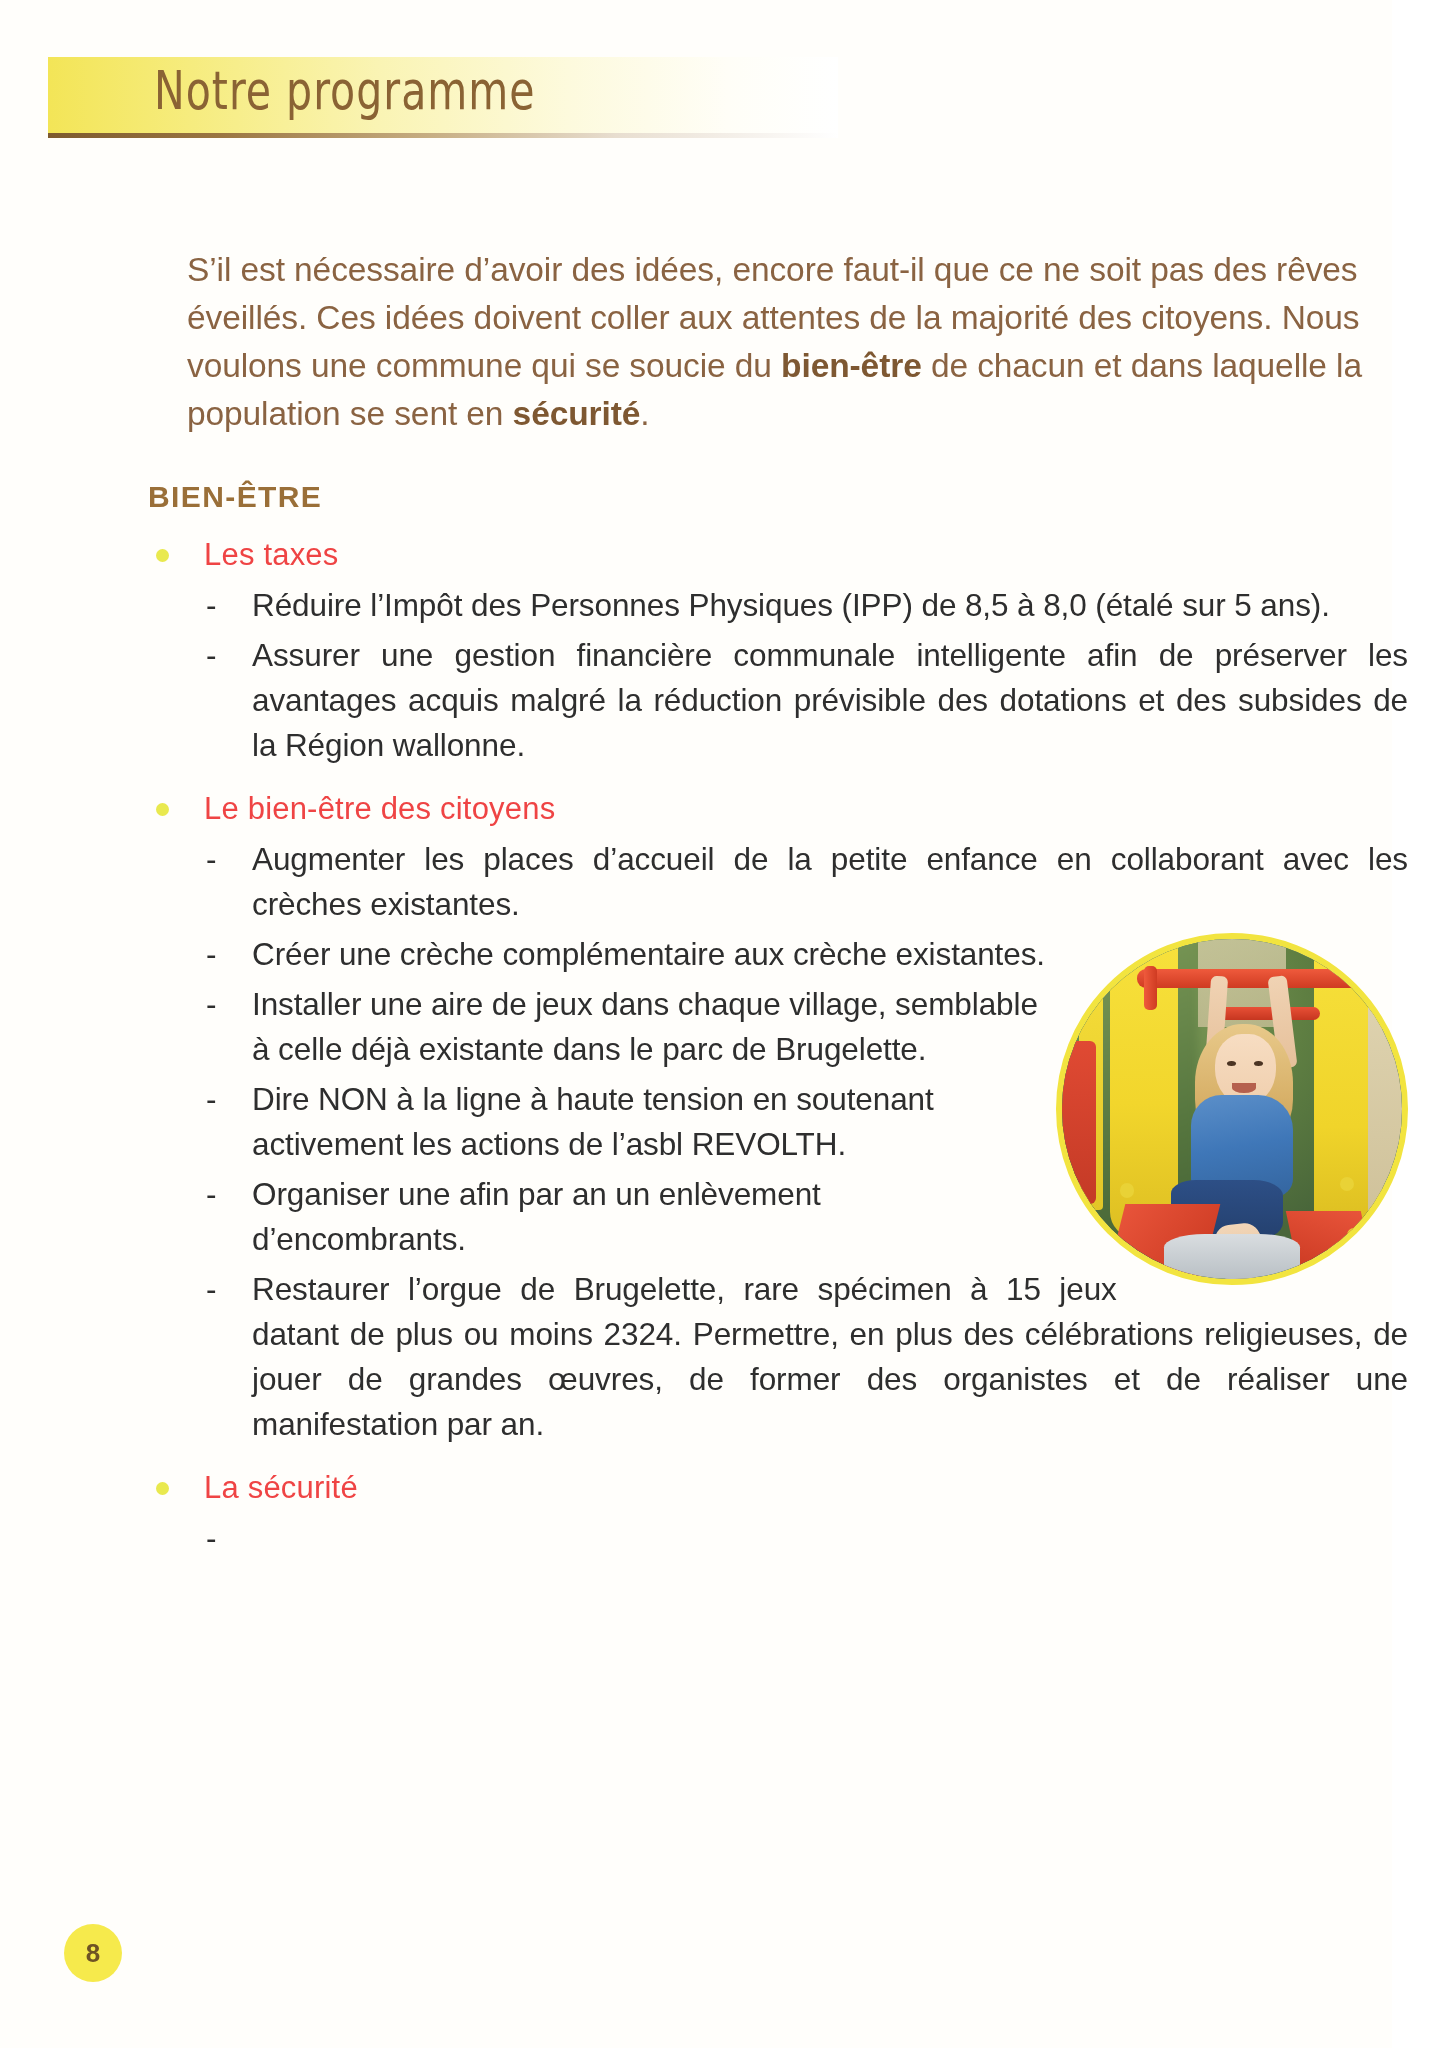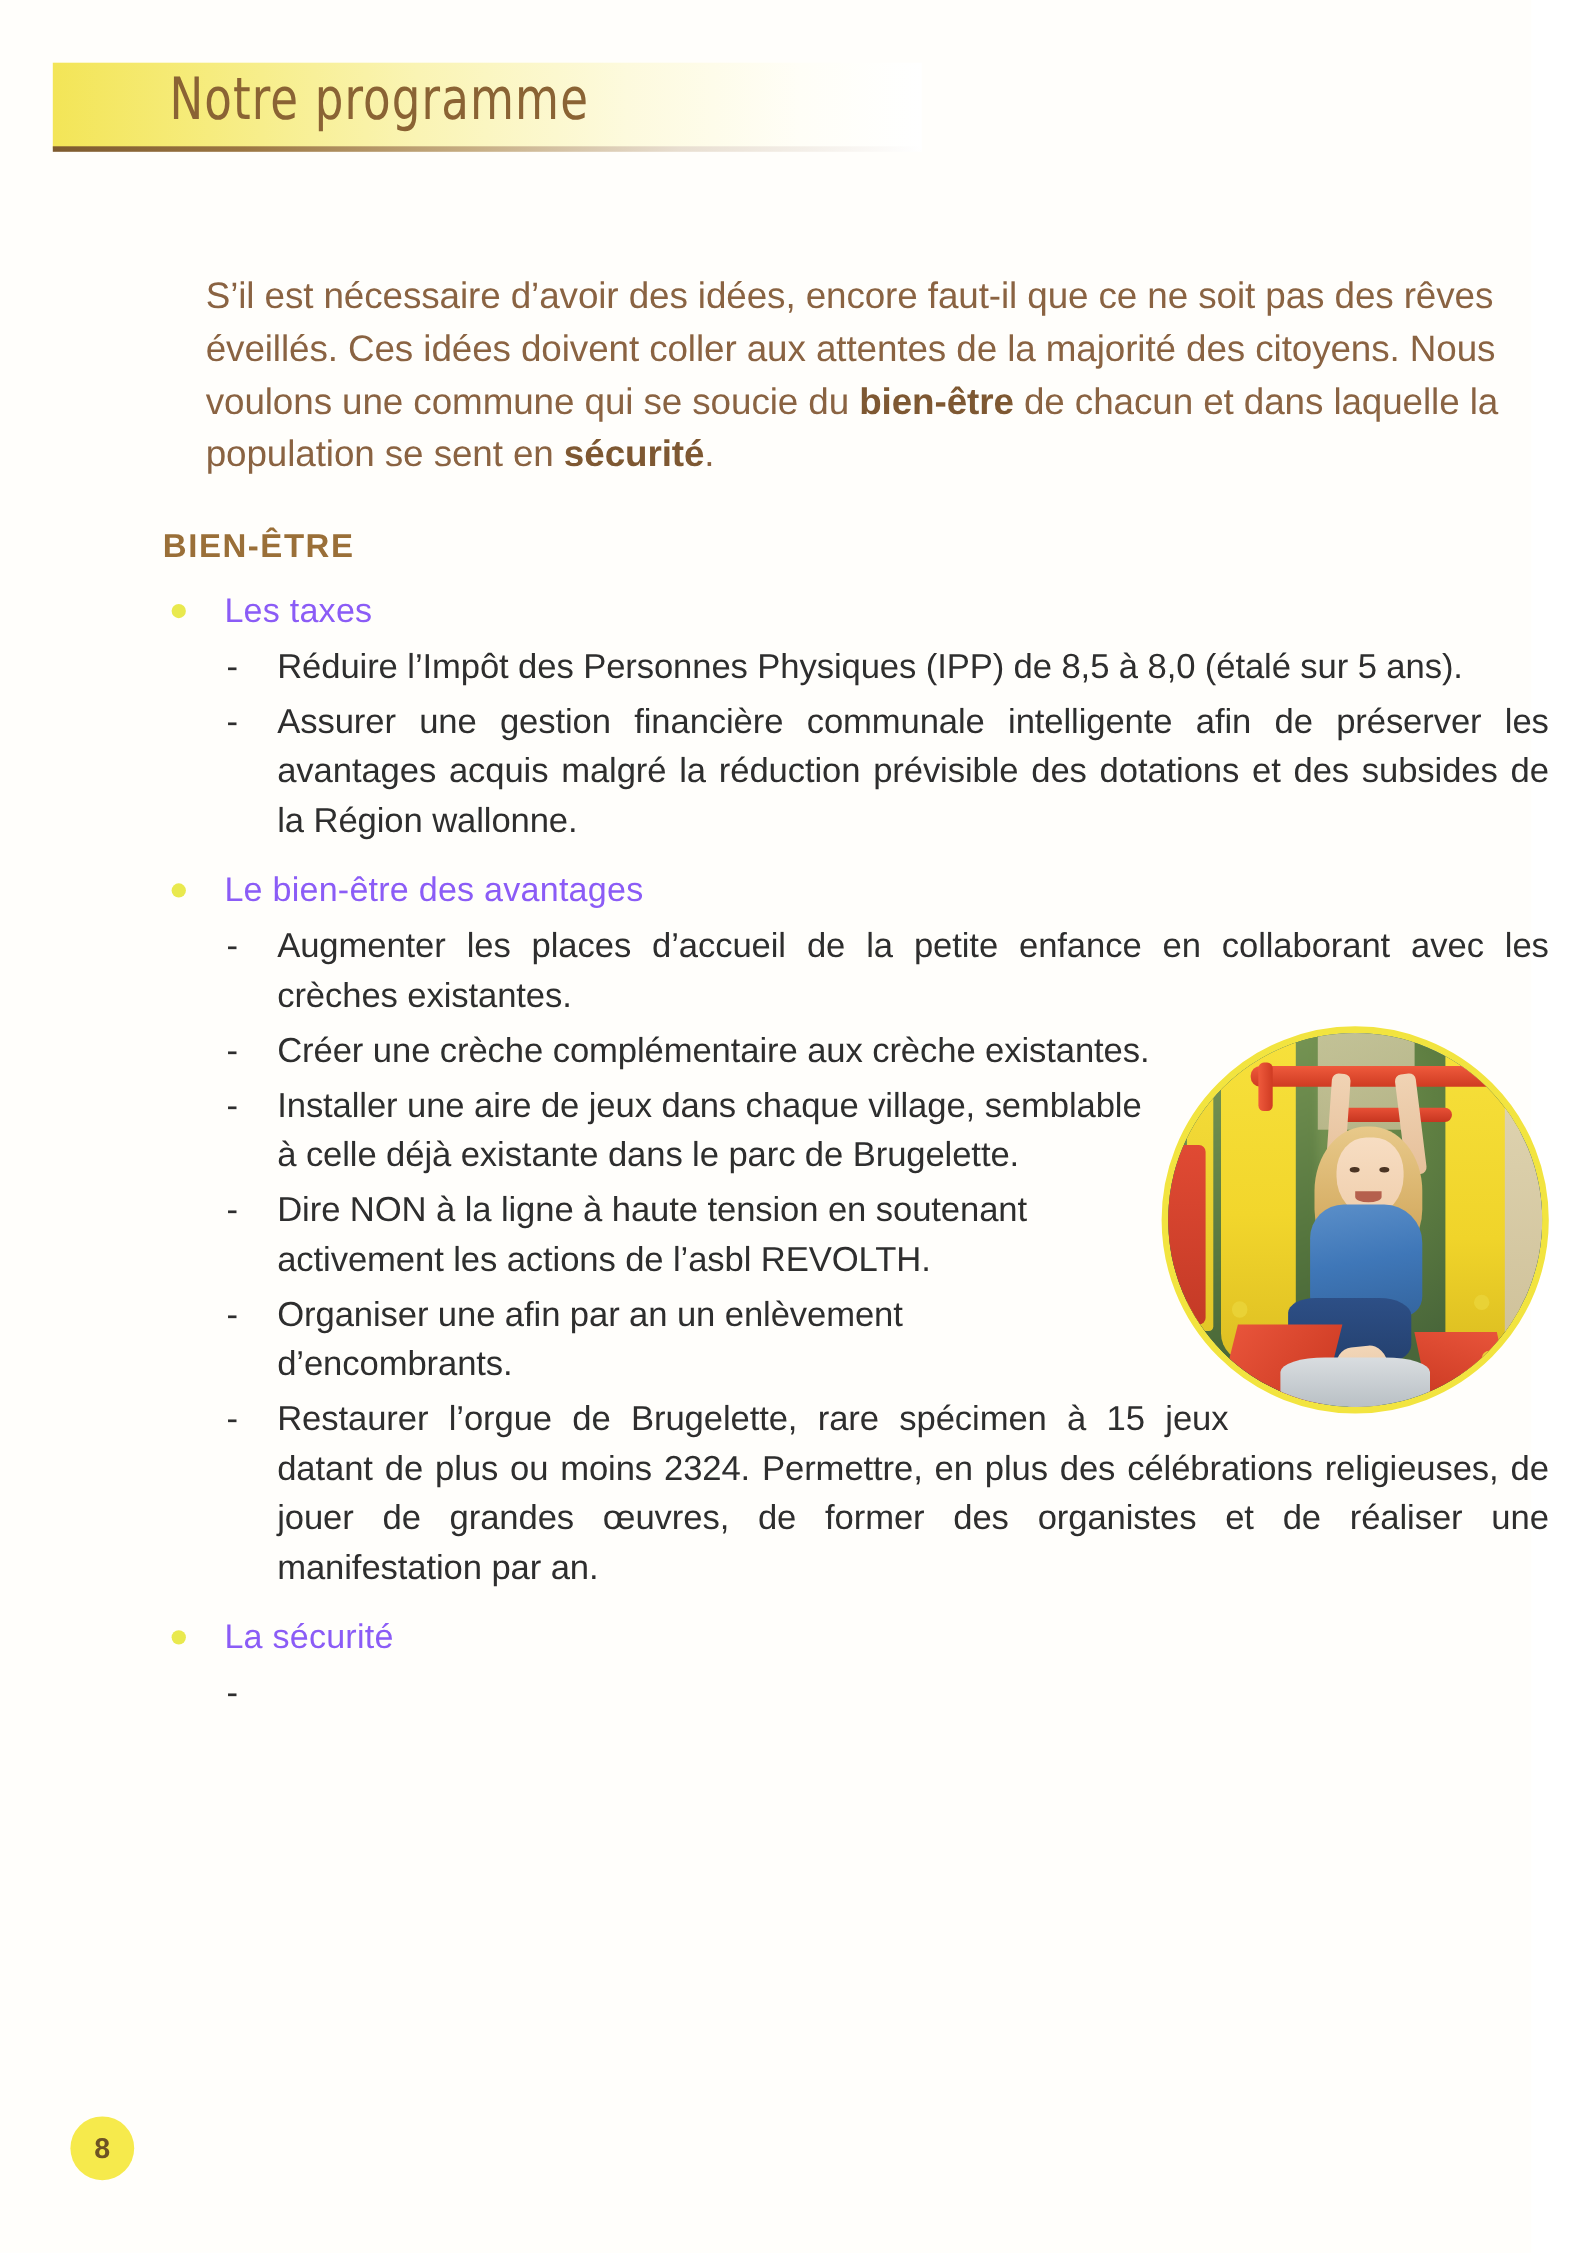--- a/index.html
+++ b/index.html
@@ -97,21 +97,21 @@
   }
 
   
   .bullet-l1 {
     position: relative;
     padding-left: 56px;
     margin-top: 18px;
     margin-bottom: 2px;
     font-size: 31px;
     line-height: 46px;
-    color: #8b5cf6;
+    color: #ef4444;
     letter-spacing: 0.2px;
   }
   .bullet-l1 .dot {
     position: absolute;
     left: 8px;
     top: 17px;
     width: 13px;
     height: 13px;
     border-radius: 50%;
     background: #e9e94e;
@@ -373,21 +373,21 @@
         <span>Réduire l’Impôt des Personnes Physiques (IPP) de 8,5 à 8,0 (étalé sur 5 ans).</span>
       </div>
       <div class="bullet-l2">
         <span class="dash">-</span>
         <span>Assurer une gestion financière communale intelligente afin de préserver les avantages acquis malgré la réduction prévisible des dotations et des subsides de la Région wallonne.</span>
       </div>
     </div>
 
     <div class="bullet-l1">
       <span class="dot"></span>
-      <span>Le bien-être des avantages</span>
+      <span>Le bien-être des citoyens</span>
     </div>
     <div class="list-l2 clearfix">
 
       <div class="bullet-l2">
         <span class="dash">-</span>
         <span>Augmenter les places d’accueil de la petite enfance en collaborant avec les crèches existantes.</span>
       </div>
 
       <div class="photo-float">
         <div class="photo-circle">

